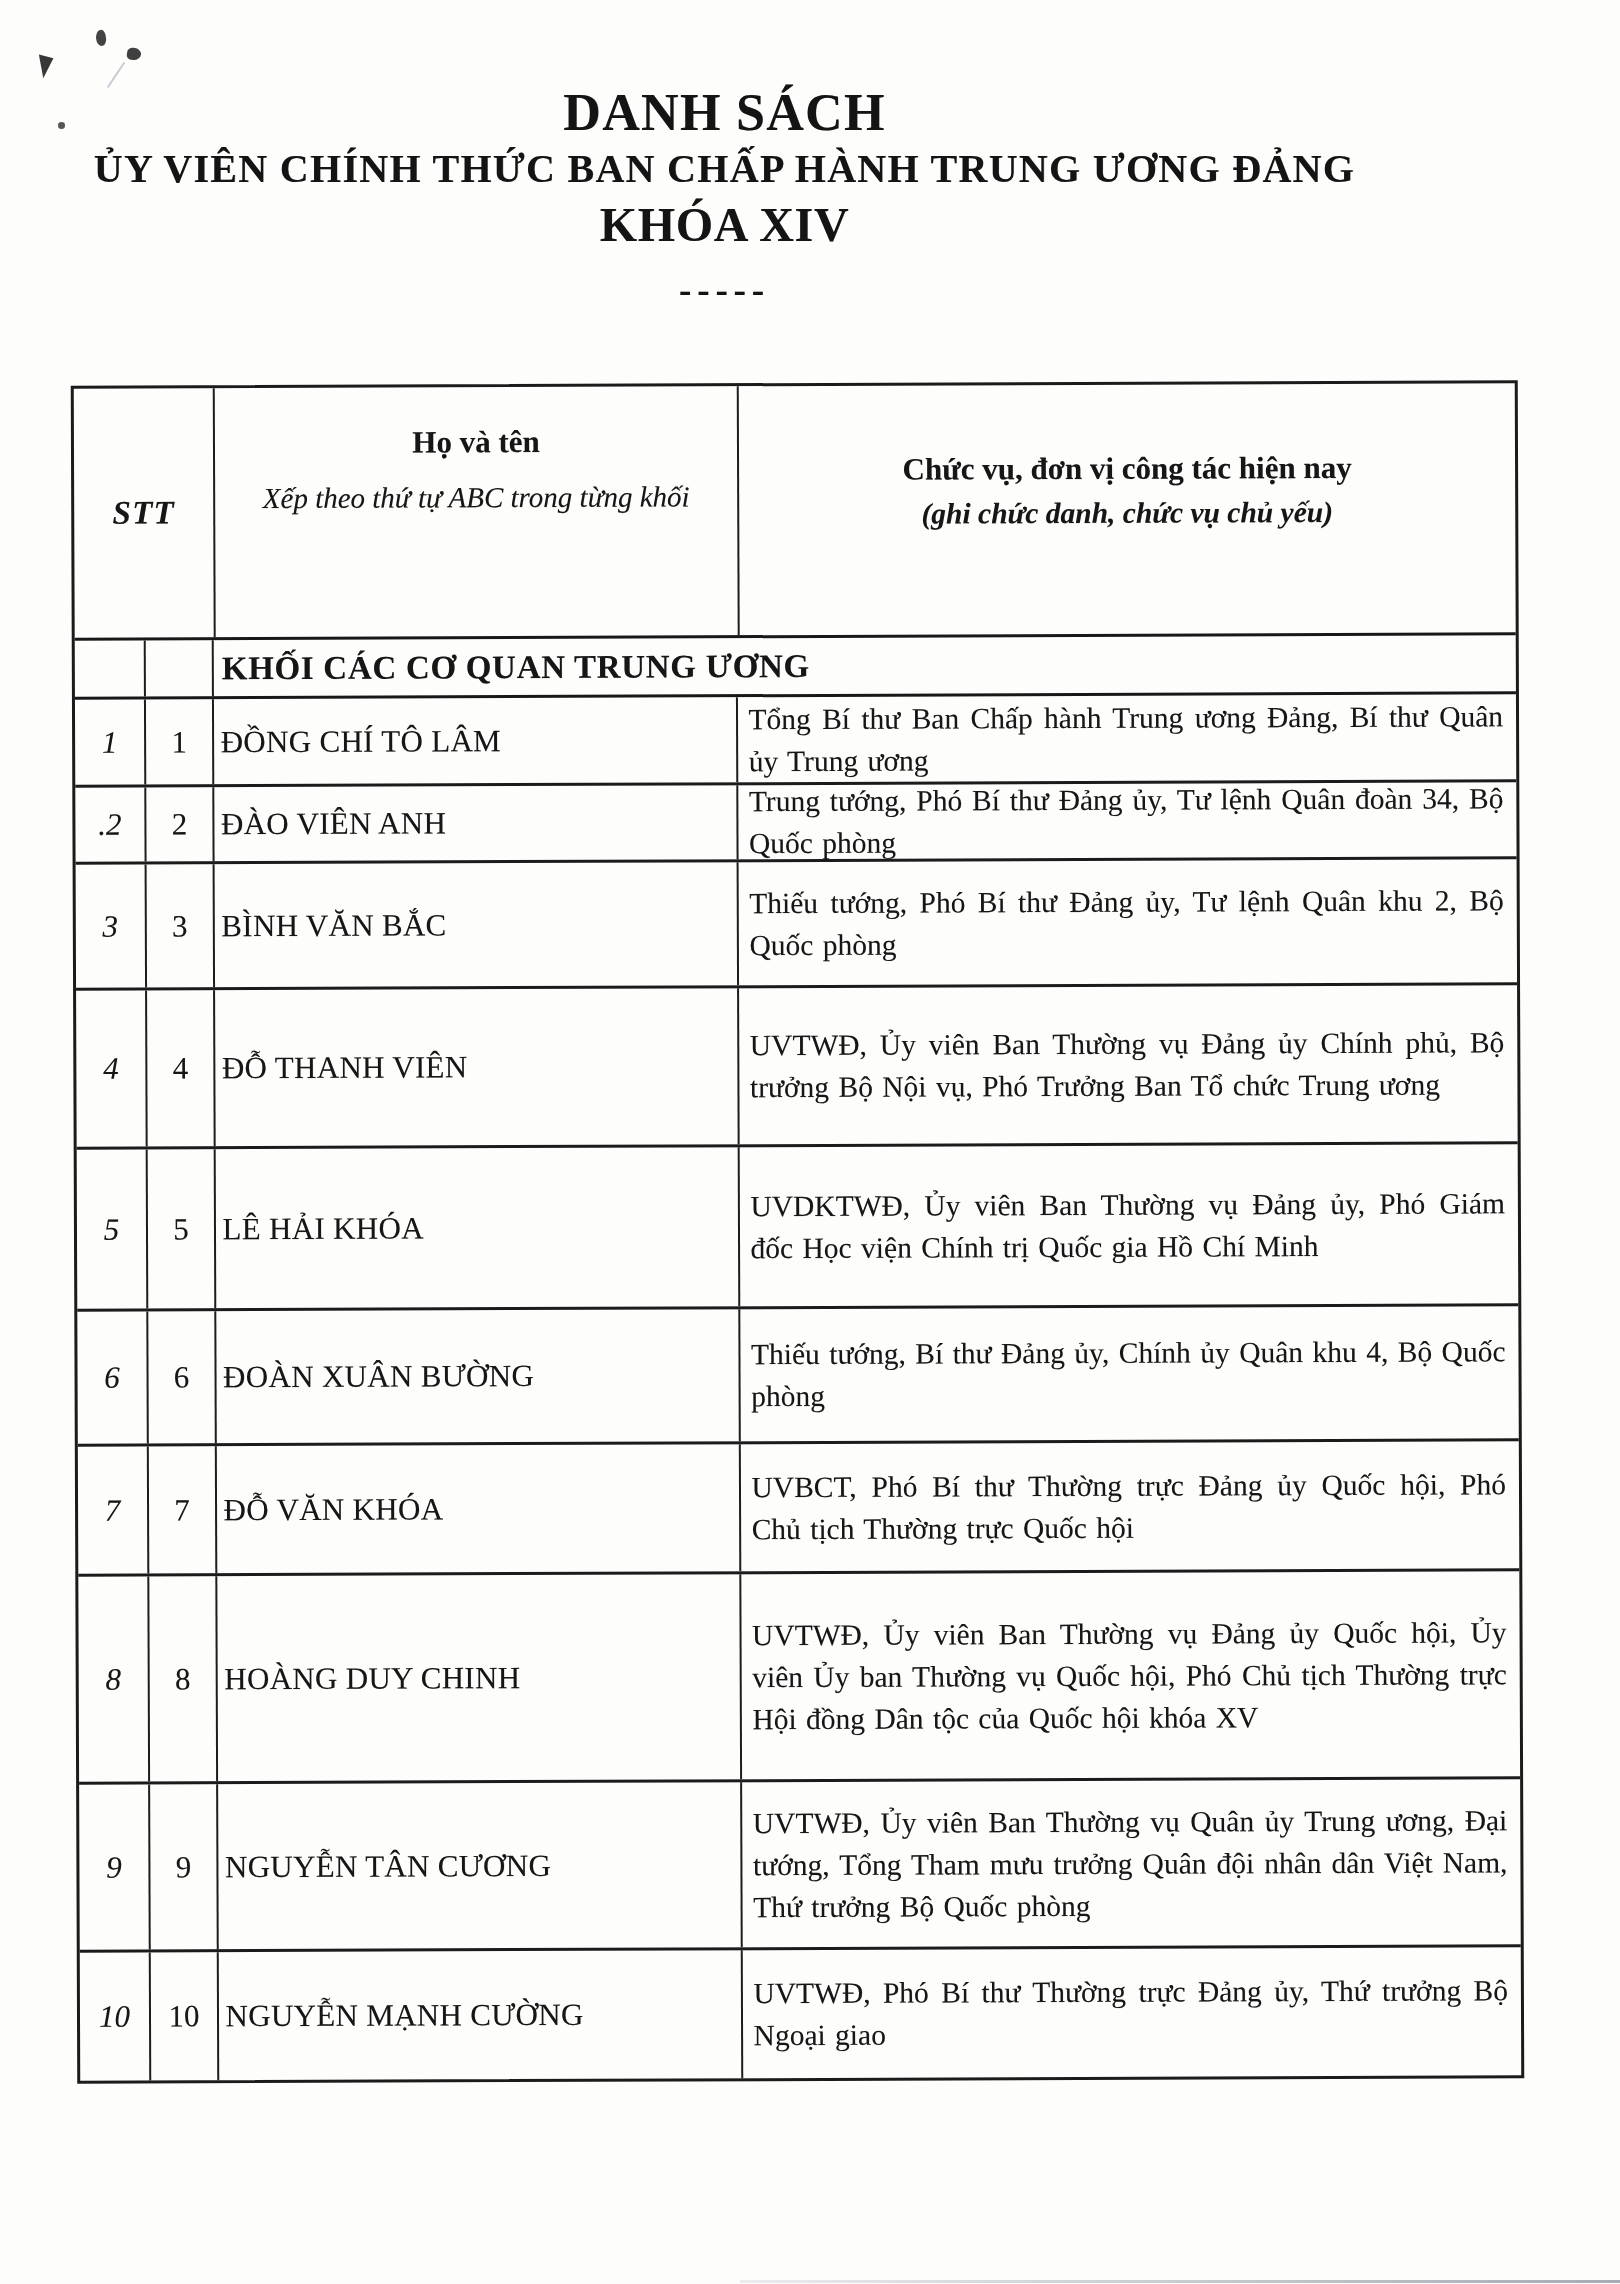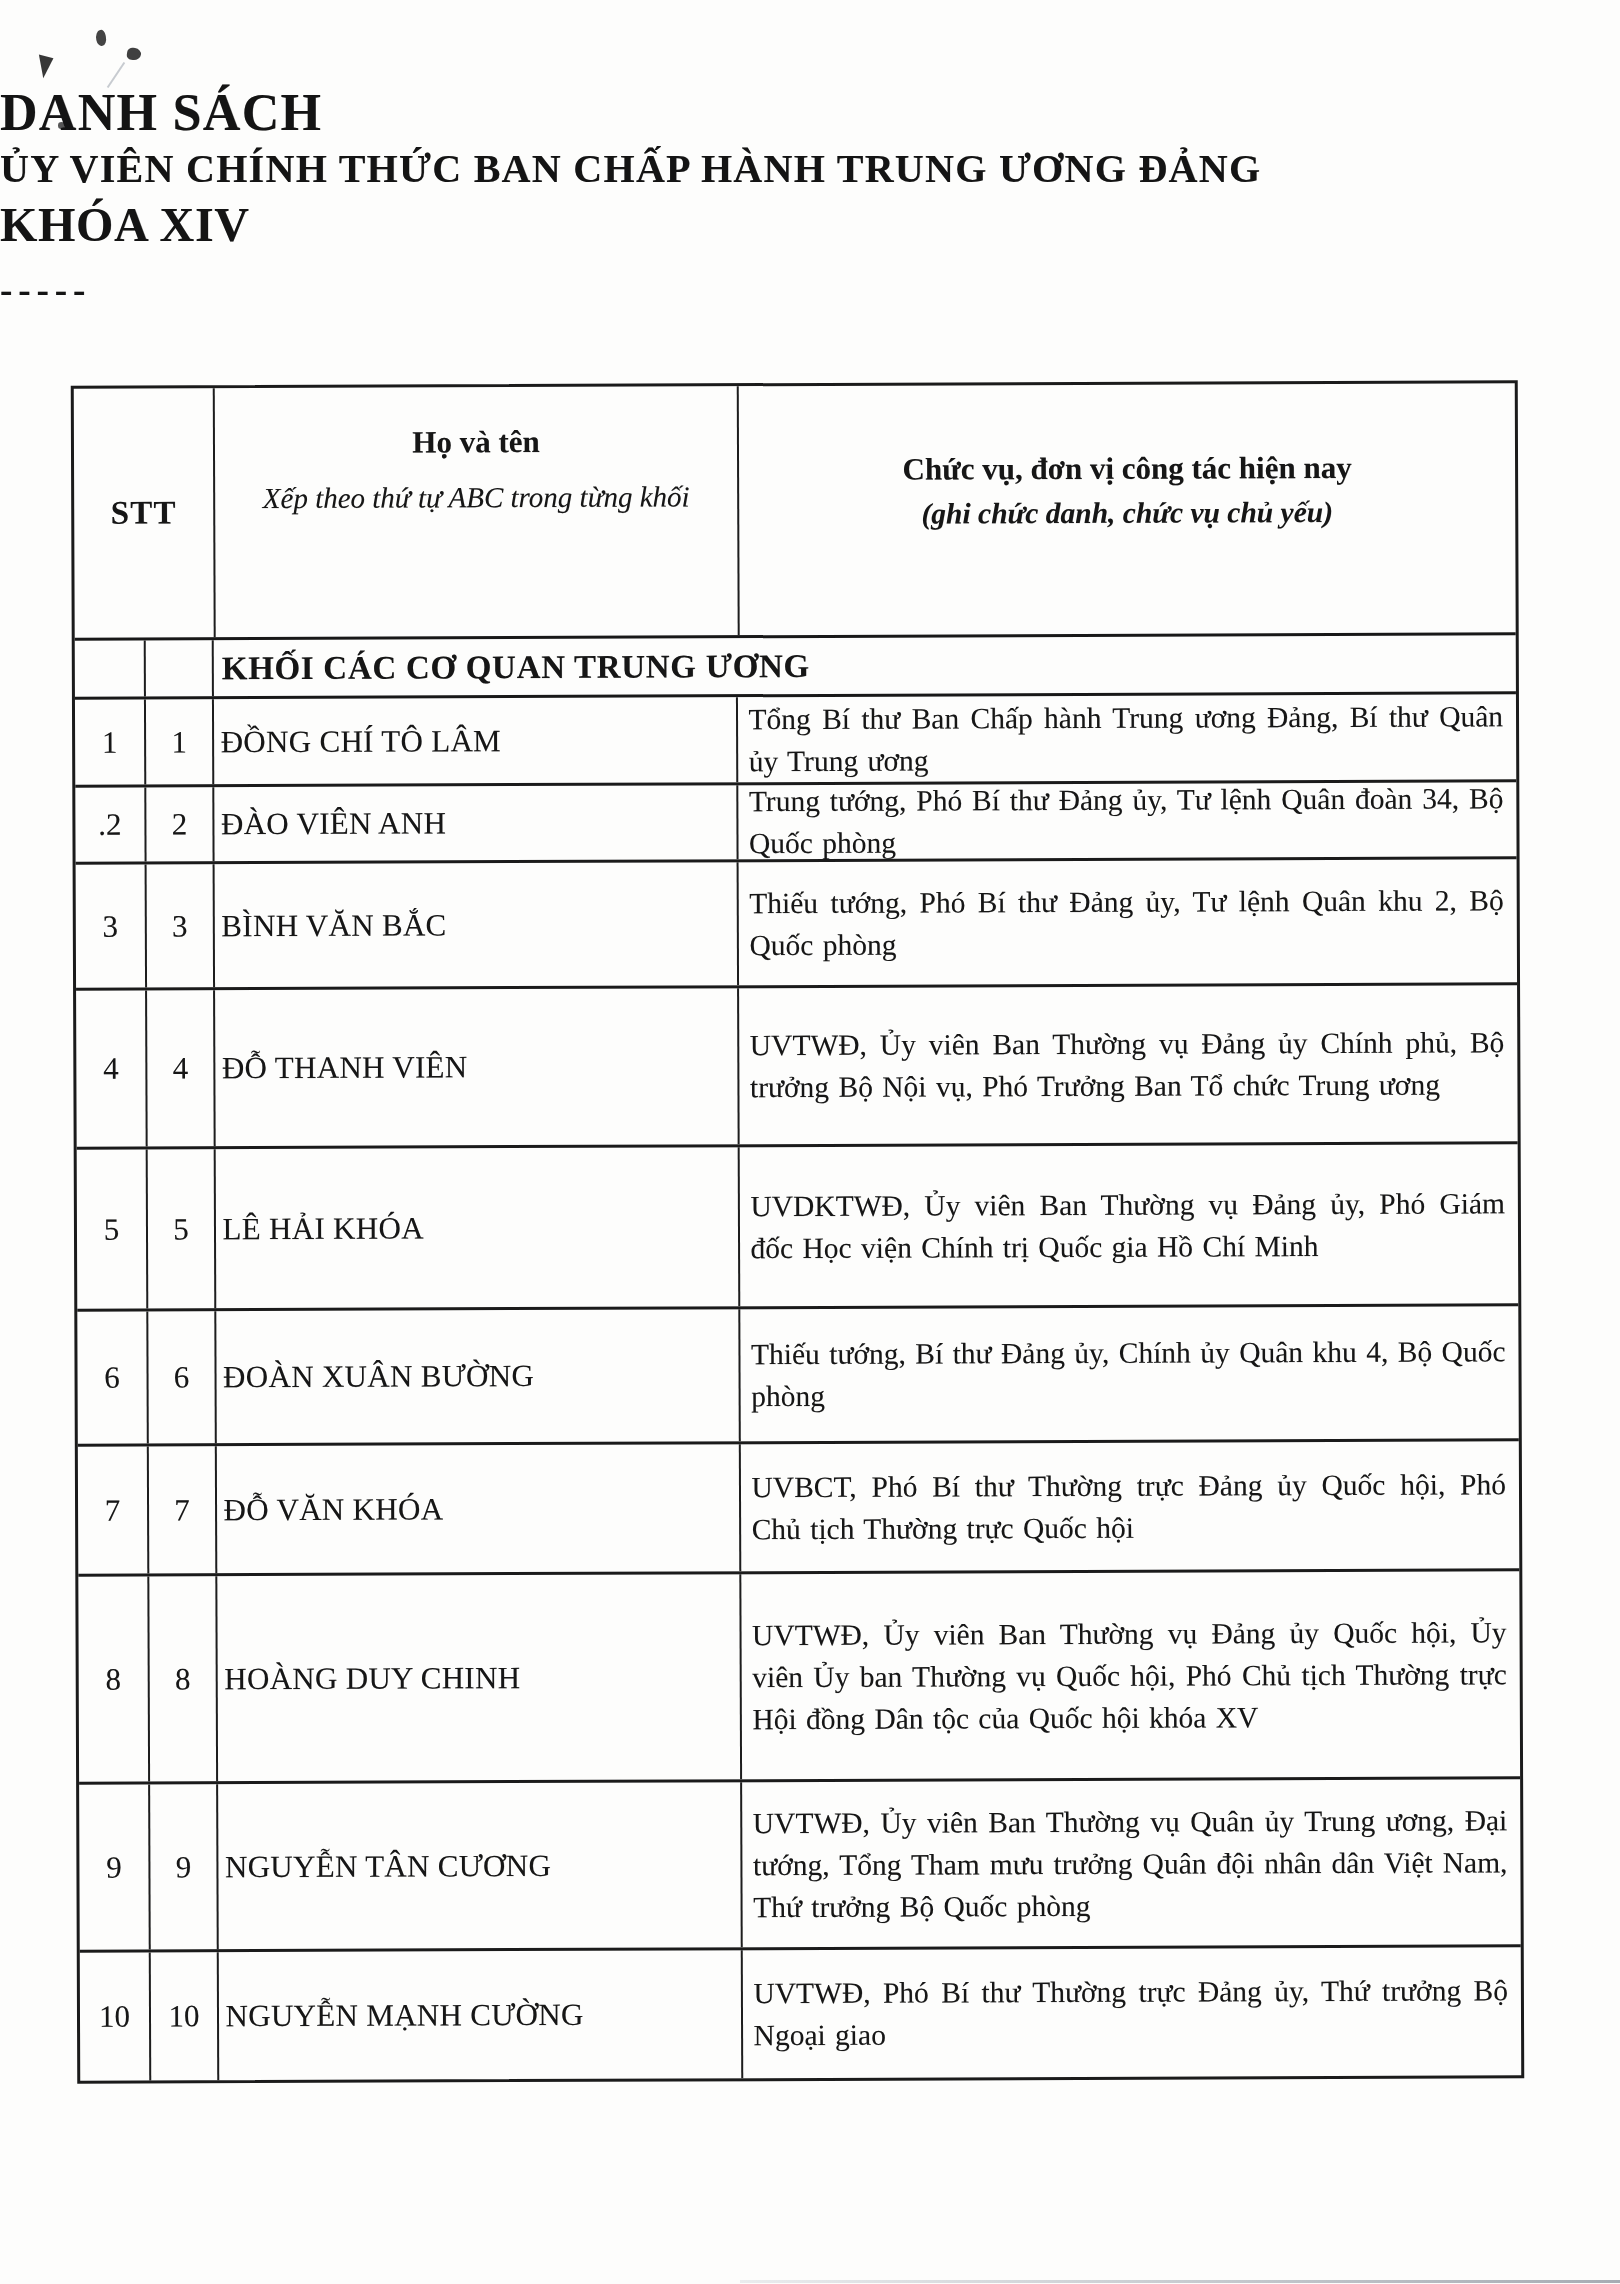--- a/index.html
+++ b/index.html
@@ -43,21 +43,21 @@
     left:115px;top:60px;width:2px;height:30px;
     background:#9aa2ac;transform:rotate(34deg);opacity:.55;
   }
   .art-bottom-line{
     left:740px;bottom:0.7px;right:0;height:3.3px;
     background:linear-gradient(to right, rgba(148,158,172,.18), rgba(96,106,120,.55));
   }
   
   .title-block{
     position:absolute;top:84px;left:0;width:1449px;
-    text-align:left;font-weight:bold;color:#141414;
+    text-align:center;font-weight:bold;color:#141414;
     text-shadow:0.3px 0.3px 0.5px rgba(10,10,10,.35);
   }
   .title-line1{font-size:52px;line-height:1.1;letter-spacing:1.3px;}
   .title-line2{font-size:40px;line-height:1.2;letter-spacing:1.3px;margin-top:3.9px;white-space:nowrap;}
   .title-line3{font-size:48px;line-height:1.15;letter-spacing:0.7px;margin-top:4px;}
   .title-dashes{font-size:37px;line-height:1;letter-spacing:5.9px;margin-top:18.3px;font-weight:bold;}
   
   .sheet-table{
     position:absolute;left:74px;top:383px;width:1447px;
     box-sizing:border-box;
@@ -75,21 +75,21 @@
   }
   .row:first-child{border-top:none;}
   .row.header-row{grid-template-columns:139px 524px auto;border-top:none;}
   .row.section-row{grid-template-columns:69px 68px auto;border-top:3.9px solid #181818;}
   .row.first-body{border-top:3.9px solid #181818;}
   .cell{
     border-left:2.6px solid #1d1d1d;
     box-sizing:border-box;
     overflow:hidden;
   }
-  .cell:first-child{border-left:none;}
+  .cell:first-child{border-left:none;font-style:italic;}
   
   .hdr-stt{
     display:flex;align-items:center;justify-content:center;
     font-weight:bold;font-size:33px;letter-spacing:1.3px;
   }
   .hdr-name{
     display:flex;flex-direction:column;align-items:center;
     padding-top:36px;text-align:center;
   }
   .hdr-pos{

